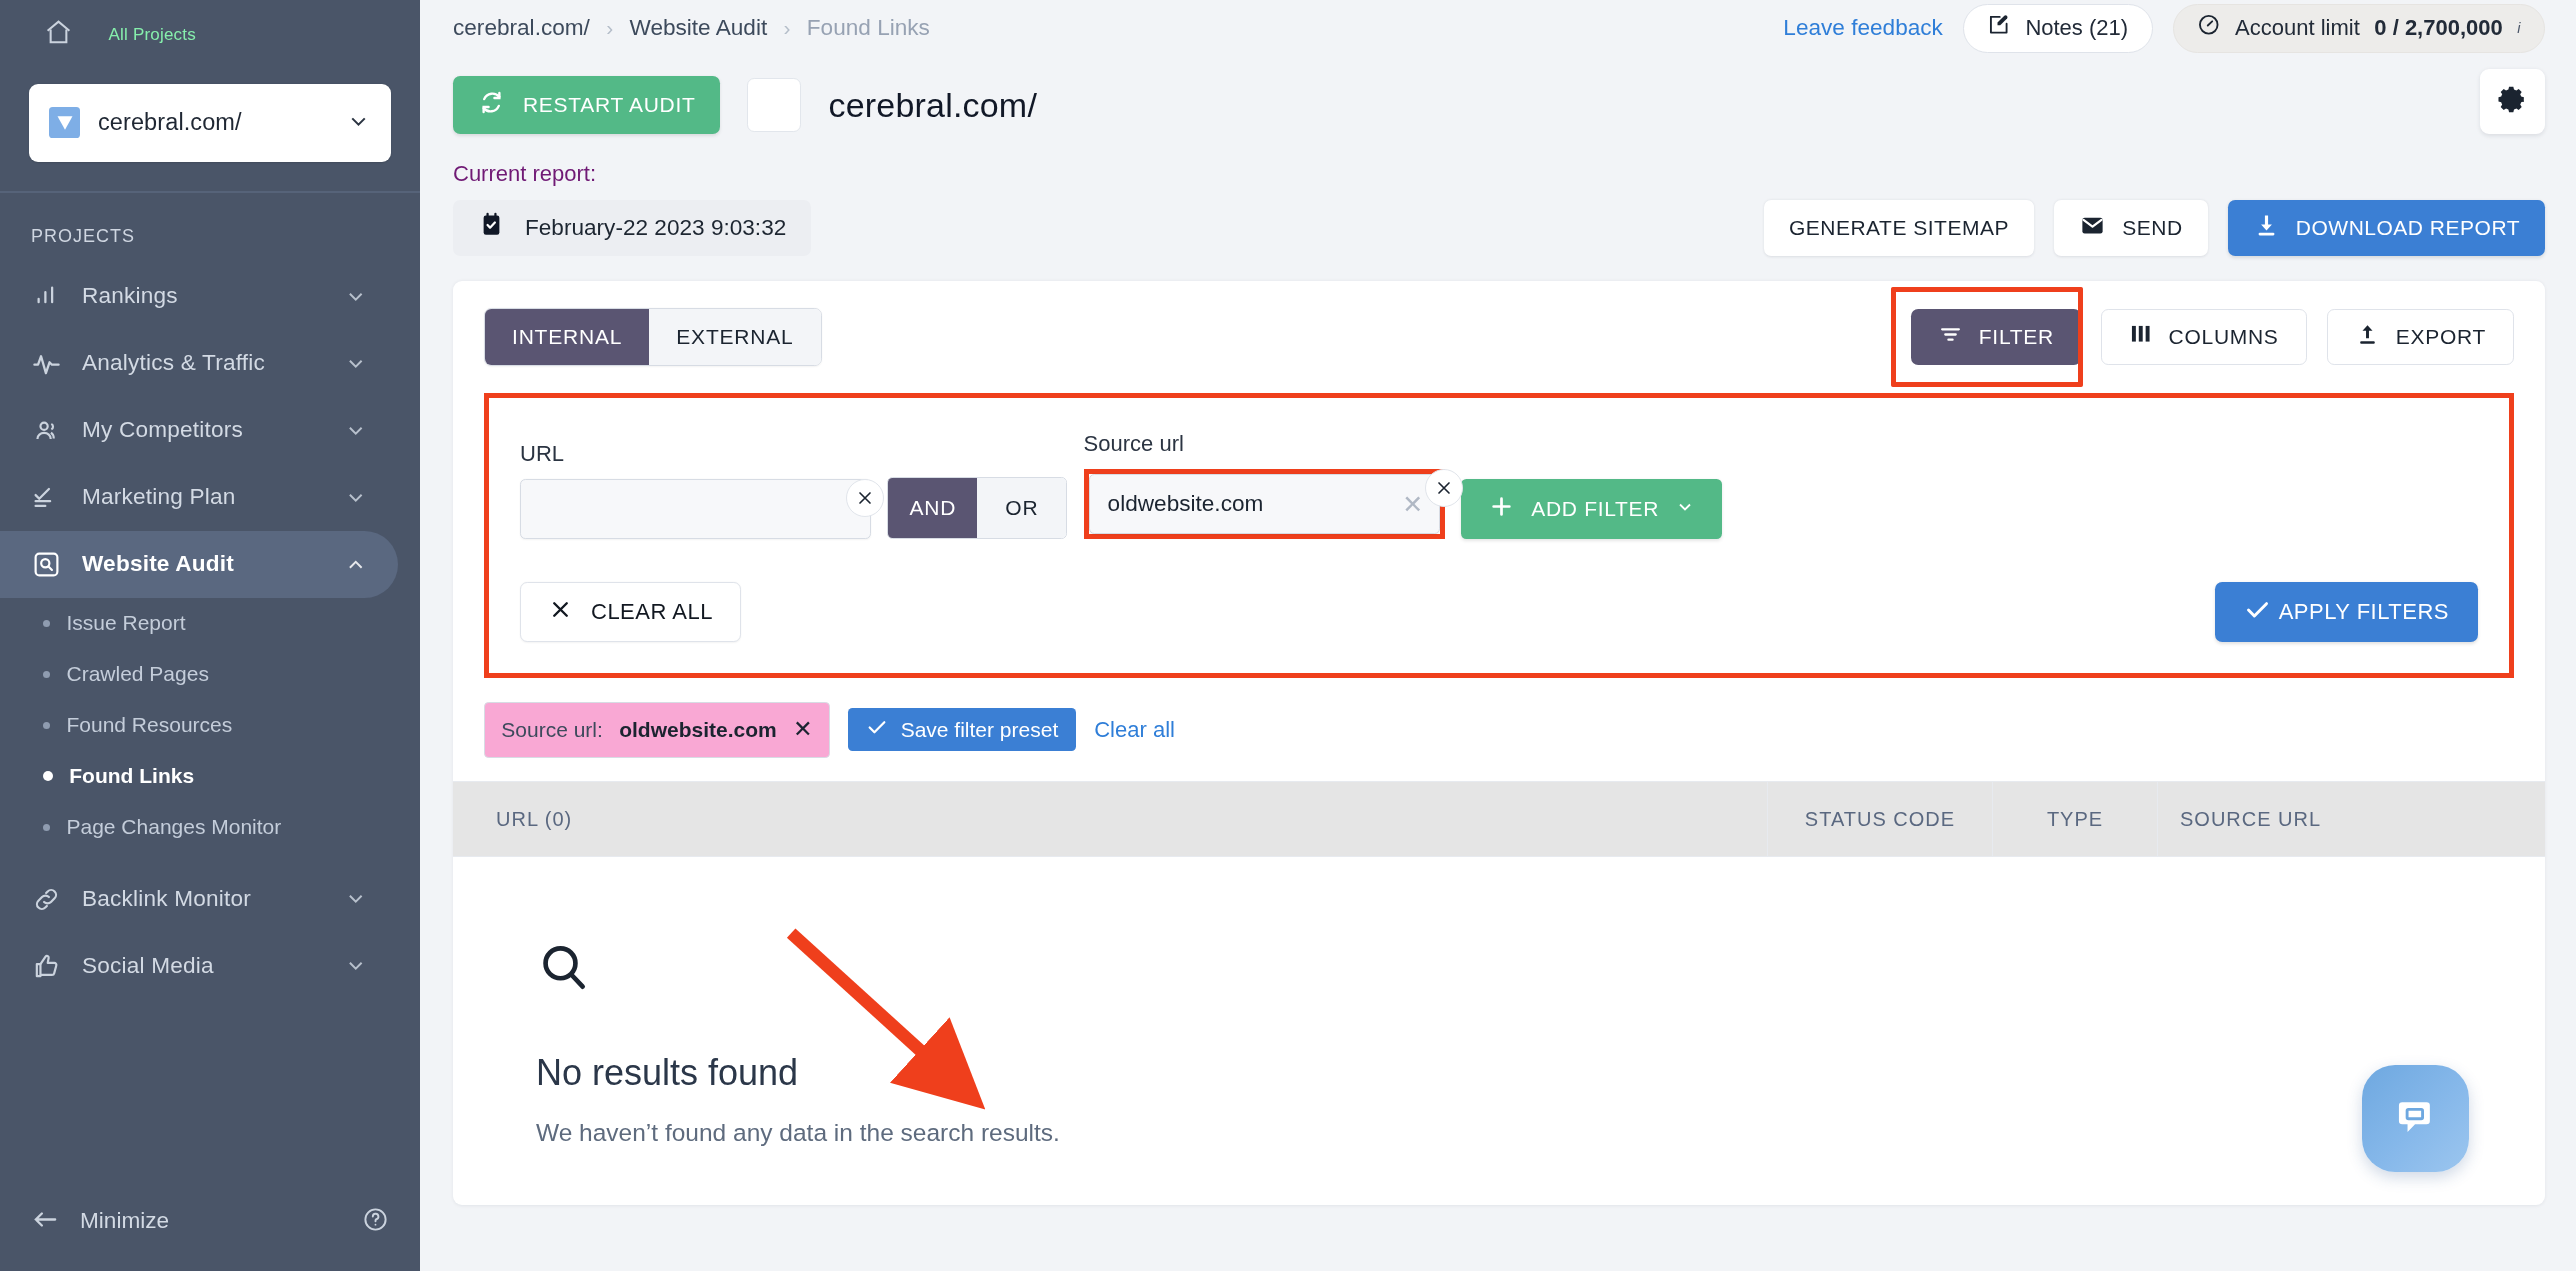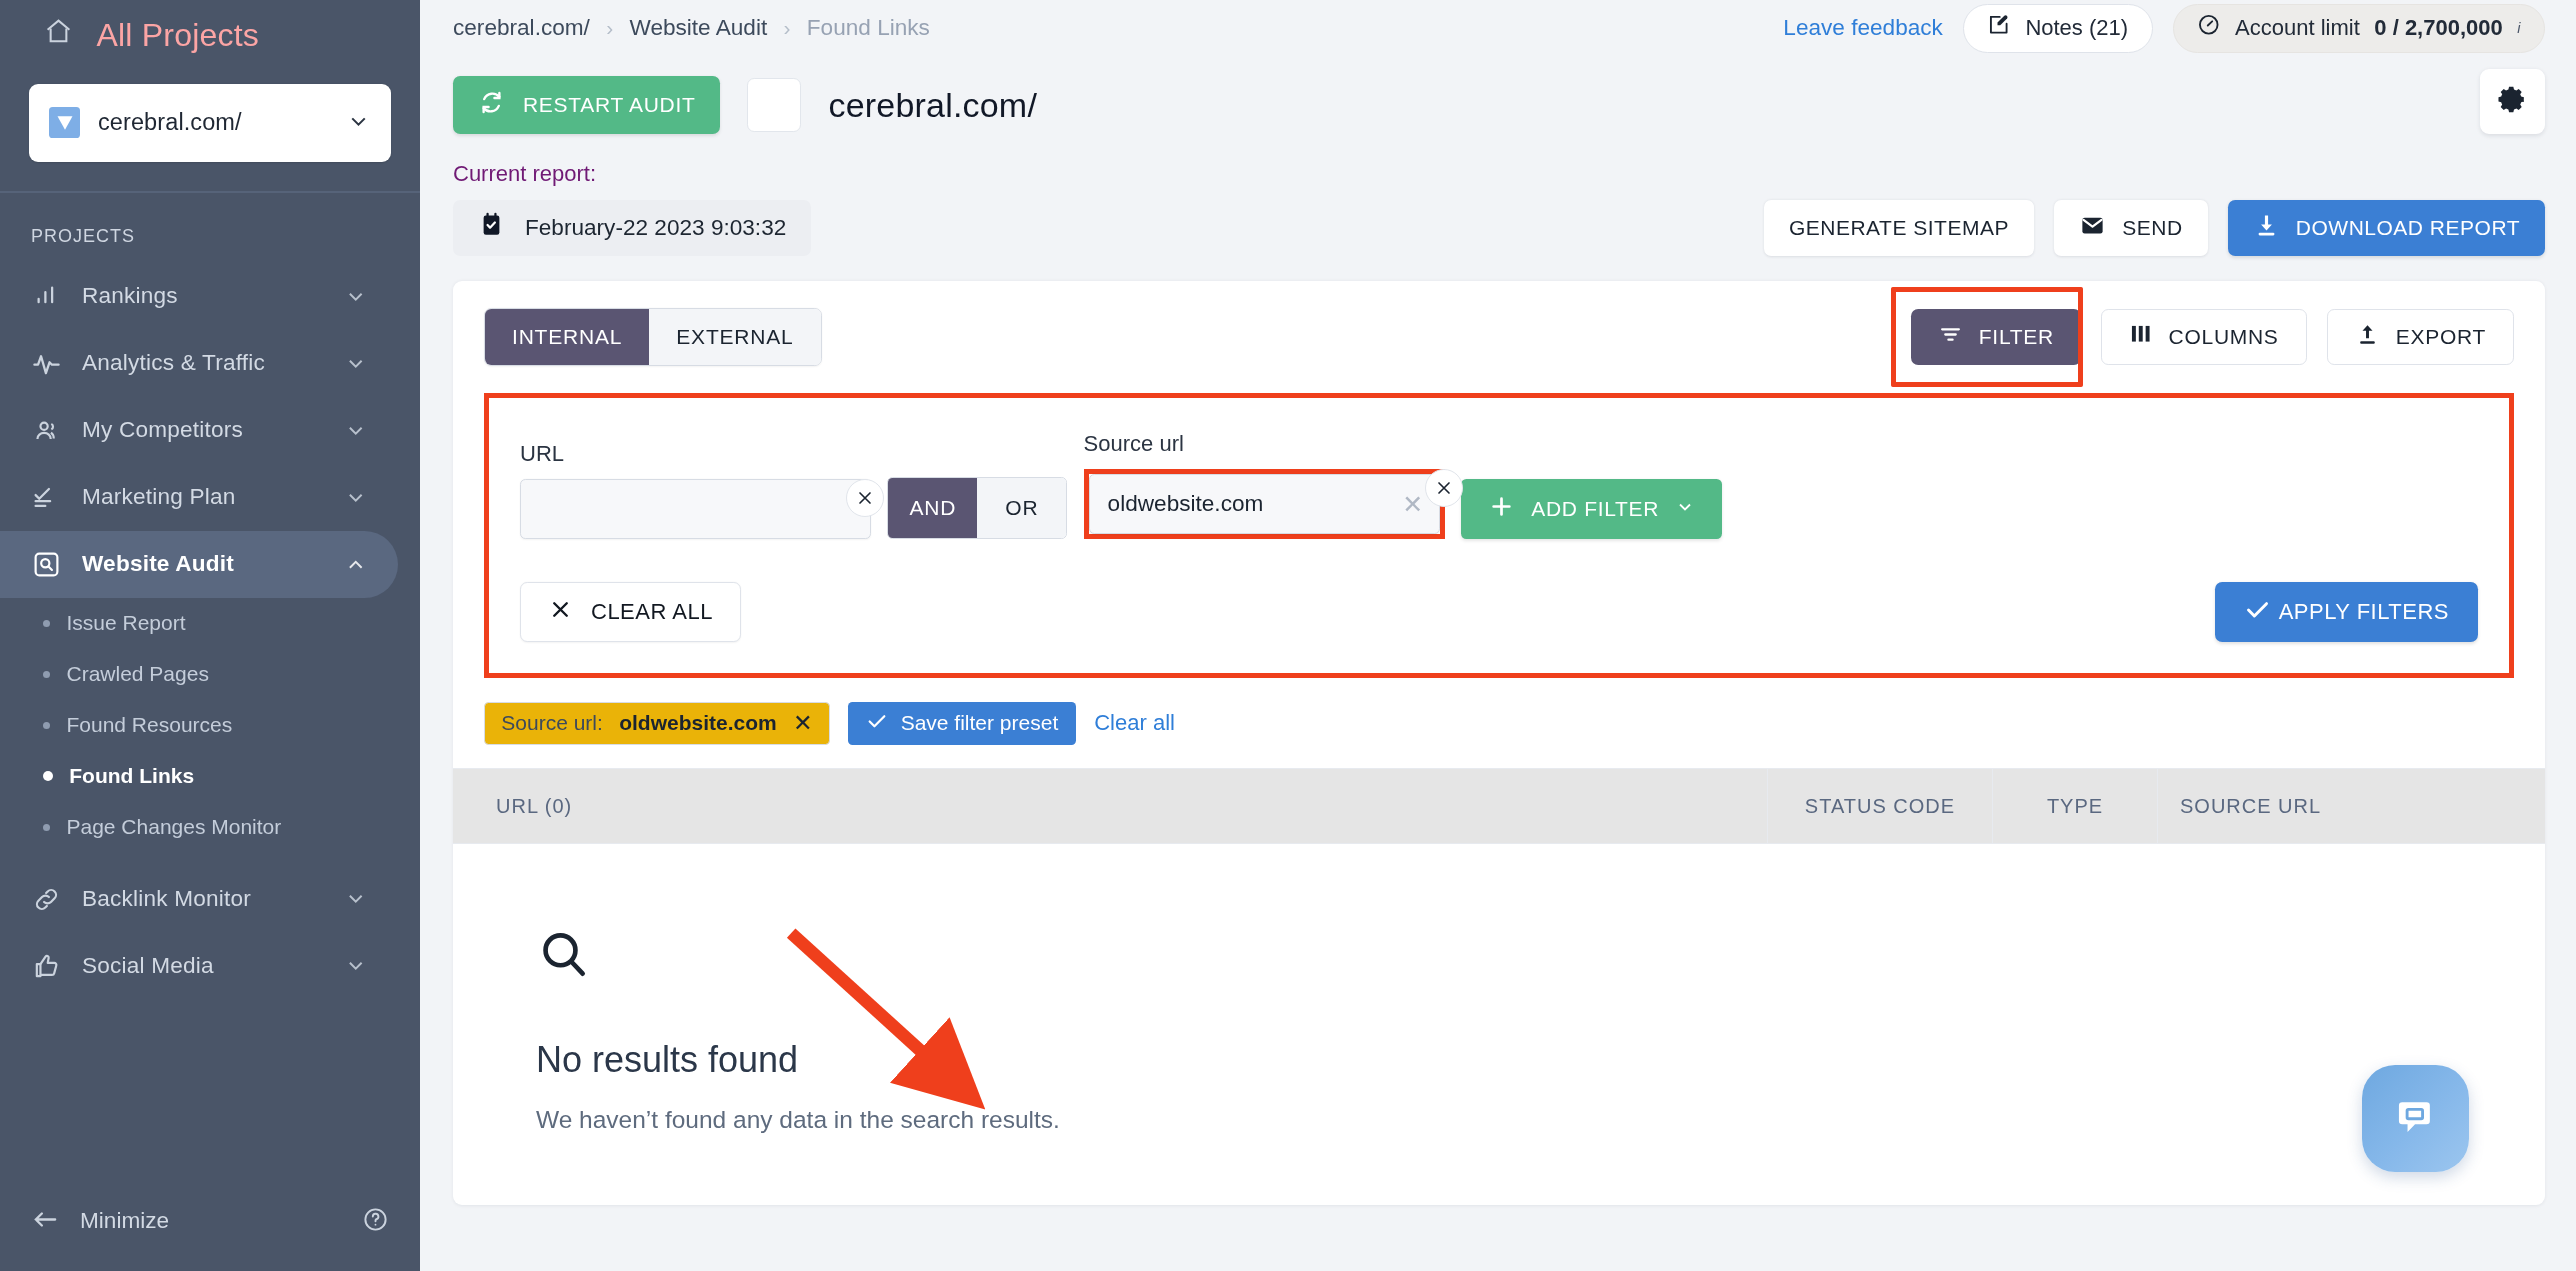--- a/index.html
+++ b/index.html
@@ -13,23 +13,23 @@
 
   
   .sidebar {
     width: 420px; min-width: 420px; height: 1272px;
     background: #4a5568; color: #cbd3de;
     display: flex; flex-direction: column;
     position: relative;
   }
   .sb-top { padding: 0 29px; }
   .all-projects {
-    display: flex; align-items: center; gap: 24px;
+    display: flex; align-items: center; gap: 36px;
     height: 47px; margin-top: 11.8px; padding-left: 14.5px;
-    font-size: 32px; color: #fca5a5; letter-spacing: 0.2px;
+    font-size: 17px; color: #86efac; letter-spacing: 0.2px;
   }
   .project-select {
     margin: 25px 0 0 0;
     background: #fff; border-radius: 9px;
     height: 78px; display: flex; align-items: center;
     padding: 0 20px 0 20px; gap: 18px;
     box-shadow: 0 0.9px 1.8px rgba(0,0,0,.12);
   }
   .fav {
     width: 31px; height: 31px; border-radius: 3.6px;
@@ -228,22 +228,22 @@
     margin-left: auto; background: #3b7fd4; color: #fff; border-radius: 7.2px;
     height: 60px; padding: 0 29px; display: flex; align-items: center; gap: 8px;
     font-size: 22px; letter-spacing: 0.5px; cursor: pointer;
     box-shadow: 0 1.8px 3.6px rgba(0,0,0,.12);
   }
 
   
   .chips-row { display: flex; align-items: center; gap: 18px; padding: 23.5px 31px 0 31px; }
   .chip-token {
     display: flex; align-items: center; gap: 16.3px;
-    height: 43px; padding: 0 16.3px; border-radius: 4.5px;
-    border: 0.9px solid #d7dce4; background: #eab308;
+    height: 56px; padding: 0 16.3px; border-radius: 4.5px;
+    border: 0.9px solid #d7dce4; background: #f9a8d4;
     font-size: 21px; color: #1b2430;
   }
   .chip-token .k { color: #3d4a5c; }
   .chip-token .v { font-weight: 700; }
   .chip-x { cursor: pointer; font-size: 23.5px; line-height: 1; color: #1b2430; }
   .btn-preset {
     display: flex; align-items: center; gap: 12.7px;
     height: 43px; padding: 4px 18px; border-radius: 4.5px;
     background: #3b7fd4; color: #fff; font-size: 21px; cursor: pointer;
   }

